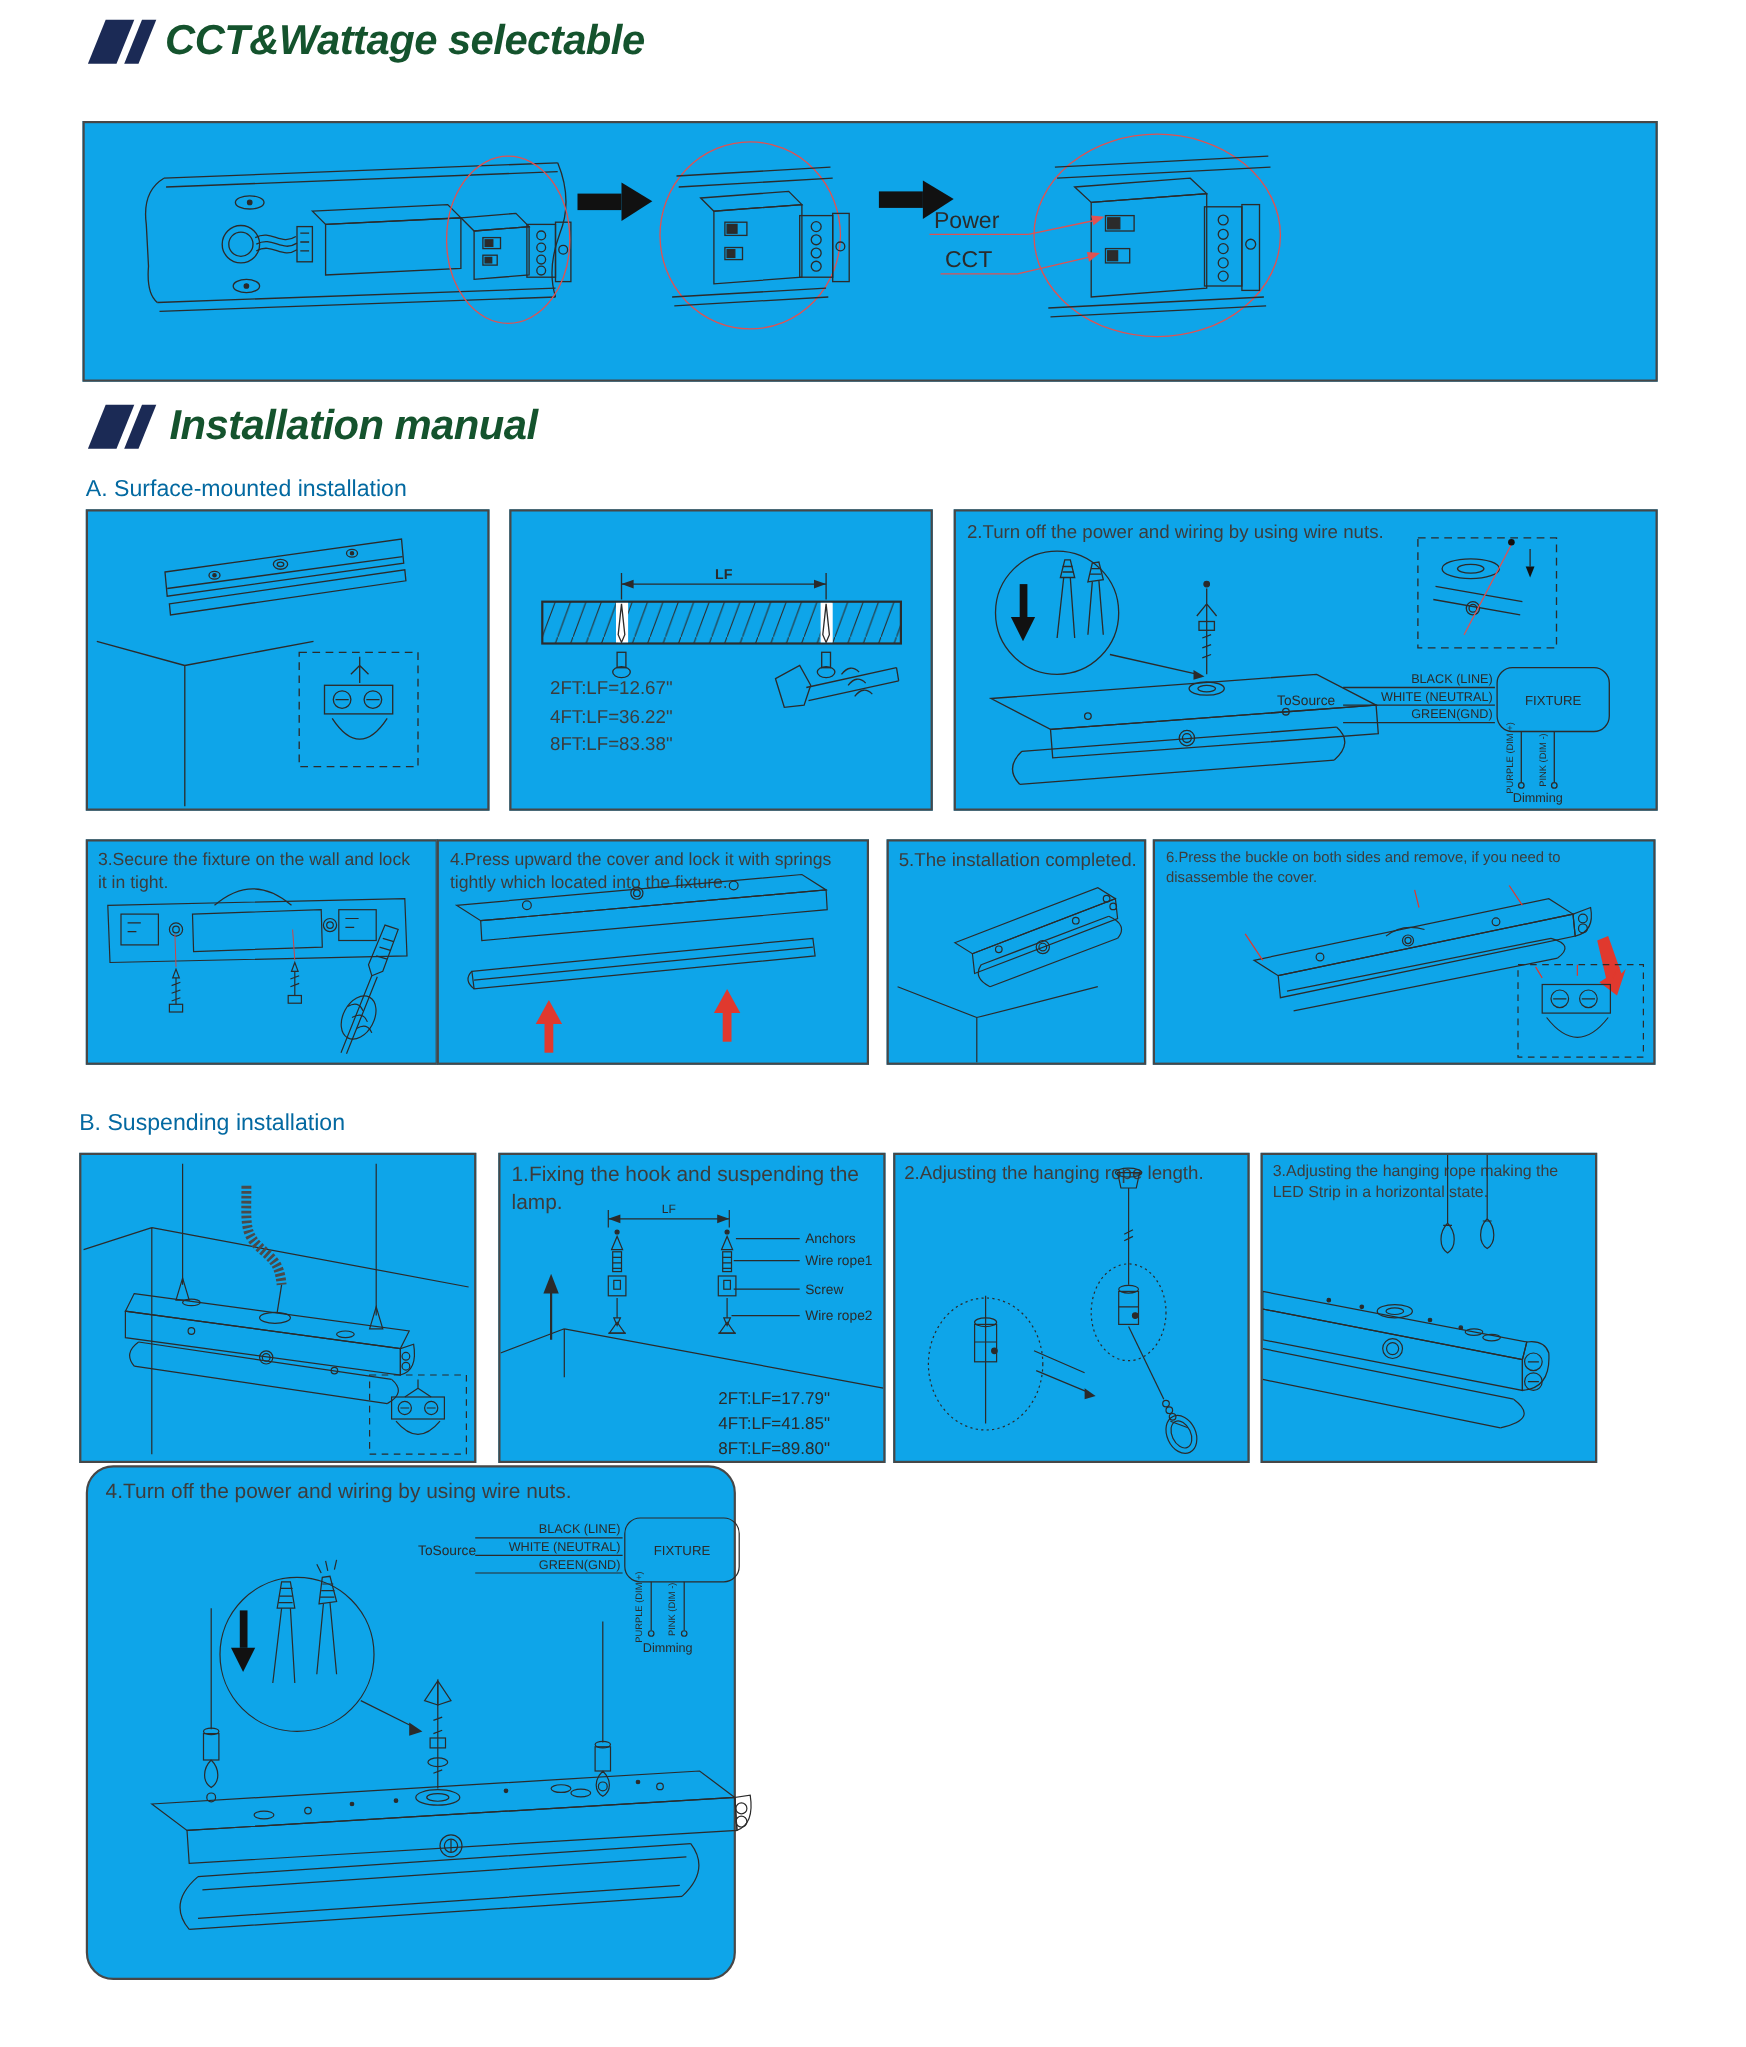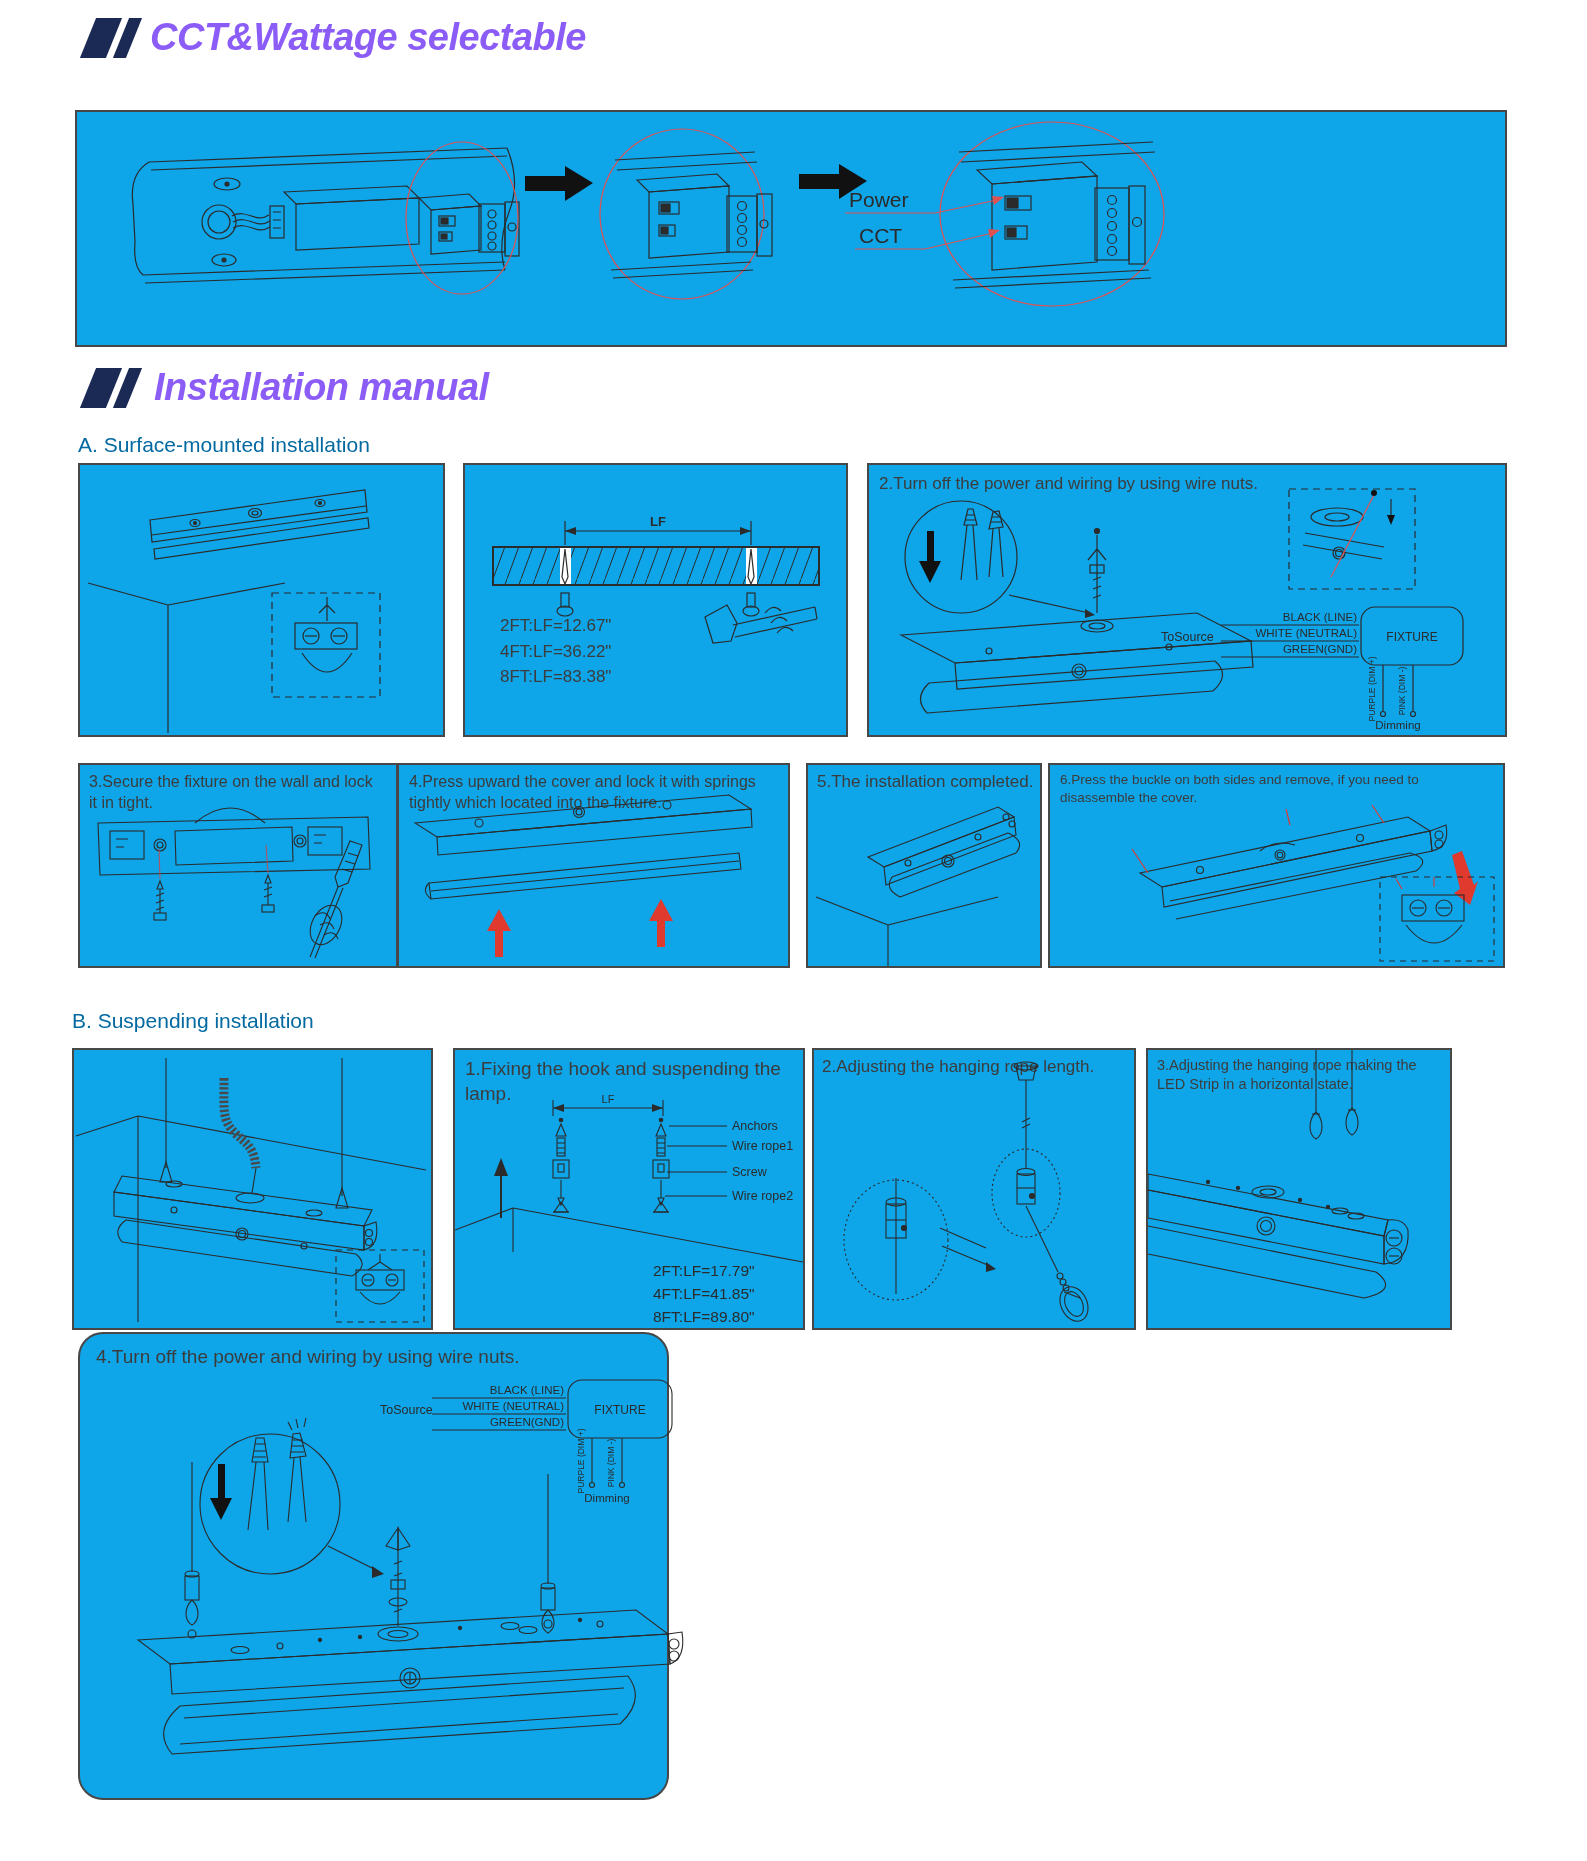--- a/index.html
+++ b/index.html
@@ -3,21 +3,21 @@
 <meta charset="utf-8">
 <style>
   html,body{margin:0;padding:0;background:#ffffff;}
   #page{position:relative;width:1587px;height:1861px;background:#fff;overflow:hidden;
         font-family:"Liberation Sans",sans-serif;}
   .mainhead{position:absolute;display:flex;align-items:center;gap:16px;}
   .slashes{display:flex;gap:7px;align-items:center;}
   .slash{background:#1b2a55;transform:skewX(-22deg);}
   .slash.big{width:26px;height:40px;}
   .slash.small{width:13px;height:40px;}
-  .mainhead .txt{font-size:38px;font-weight:bold;font-style:italic;color:#8b5cf6;letter-spacing:-0.5px;}
+  .mainhead .txt{font-size:38px;font-weight:bold;font-style:italic;color:#14532d;letter-spacing:-0.5px;}
   .sechead{position:absolute;font-size:21px;font-weight:normal;color:#0369a1;}
   .panel{position:absolute;border:2px solid #474747;background:#0ea5e9;box-sizing:border-box;}
   .panel svg{position:absolute;left:0;top:0;display:block;}
   .ptext{position:absolute;color:#3c3c3c;line-height:1.32;}
   .t17{font-size:17px;} .t16{font-size:16px;}
   .t19{font-size:19px;} .t13{font-size:13.5px;} .t14{font-size:14.5px;}
   .meas{position:absolute;font-size:17px;color:#3c3c3c;line-height:1.5;}
   .meas span{display:block;}
   svg text{font-family:"Liberation Sans",sans-serif;fill:#2b2b2b;}
 </style>

